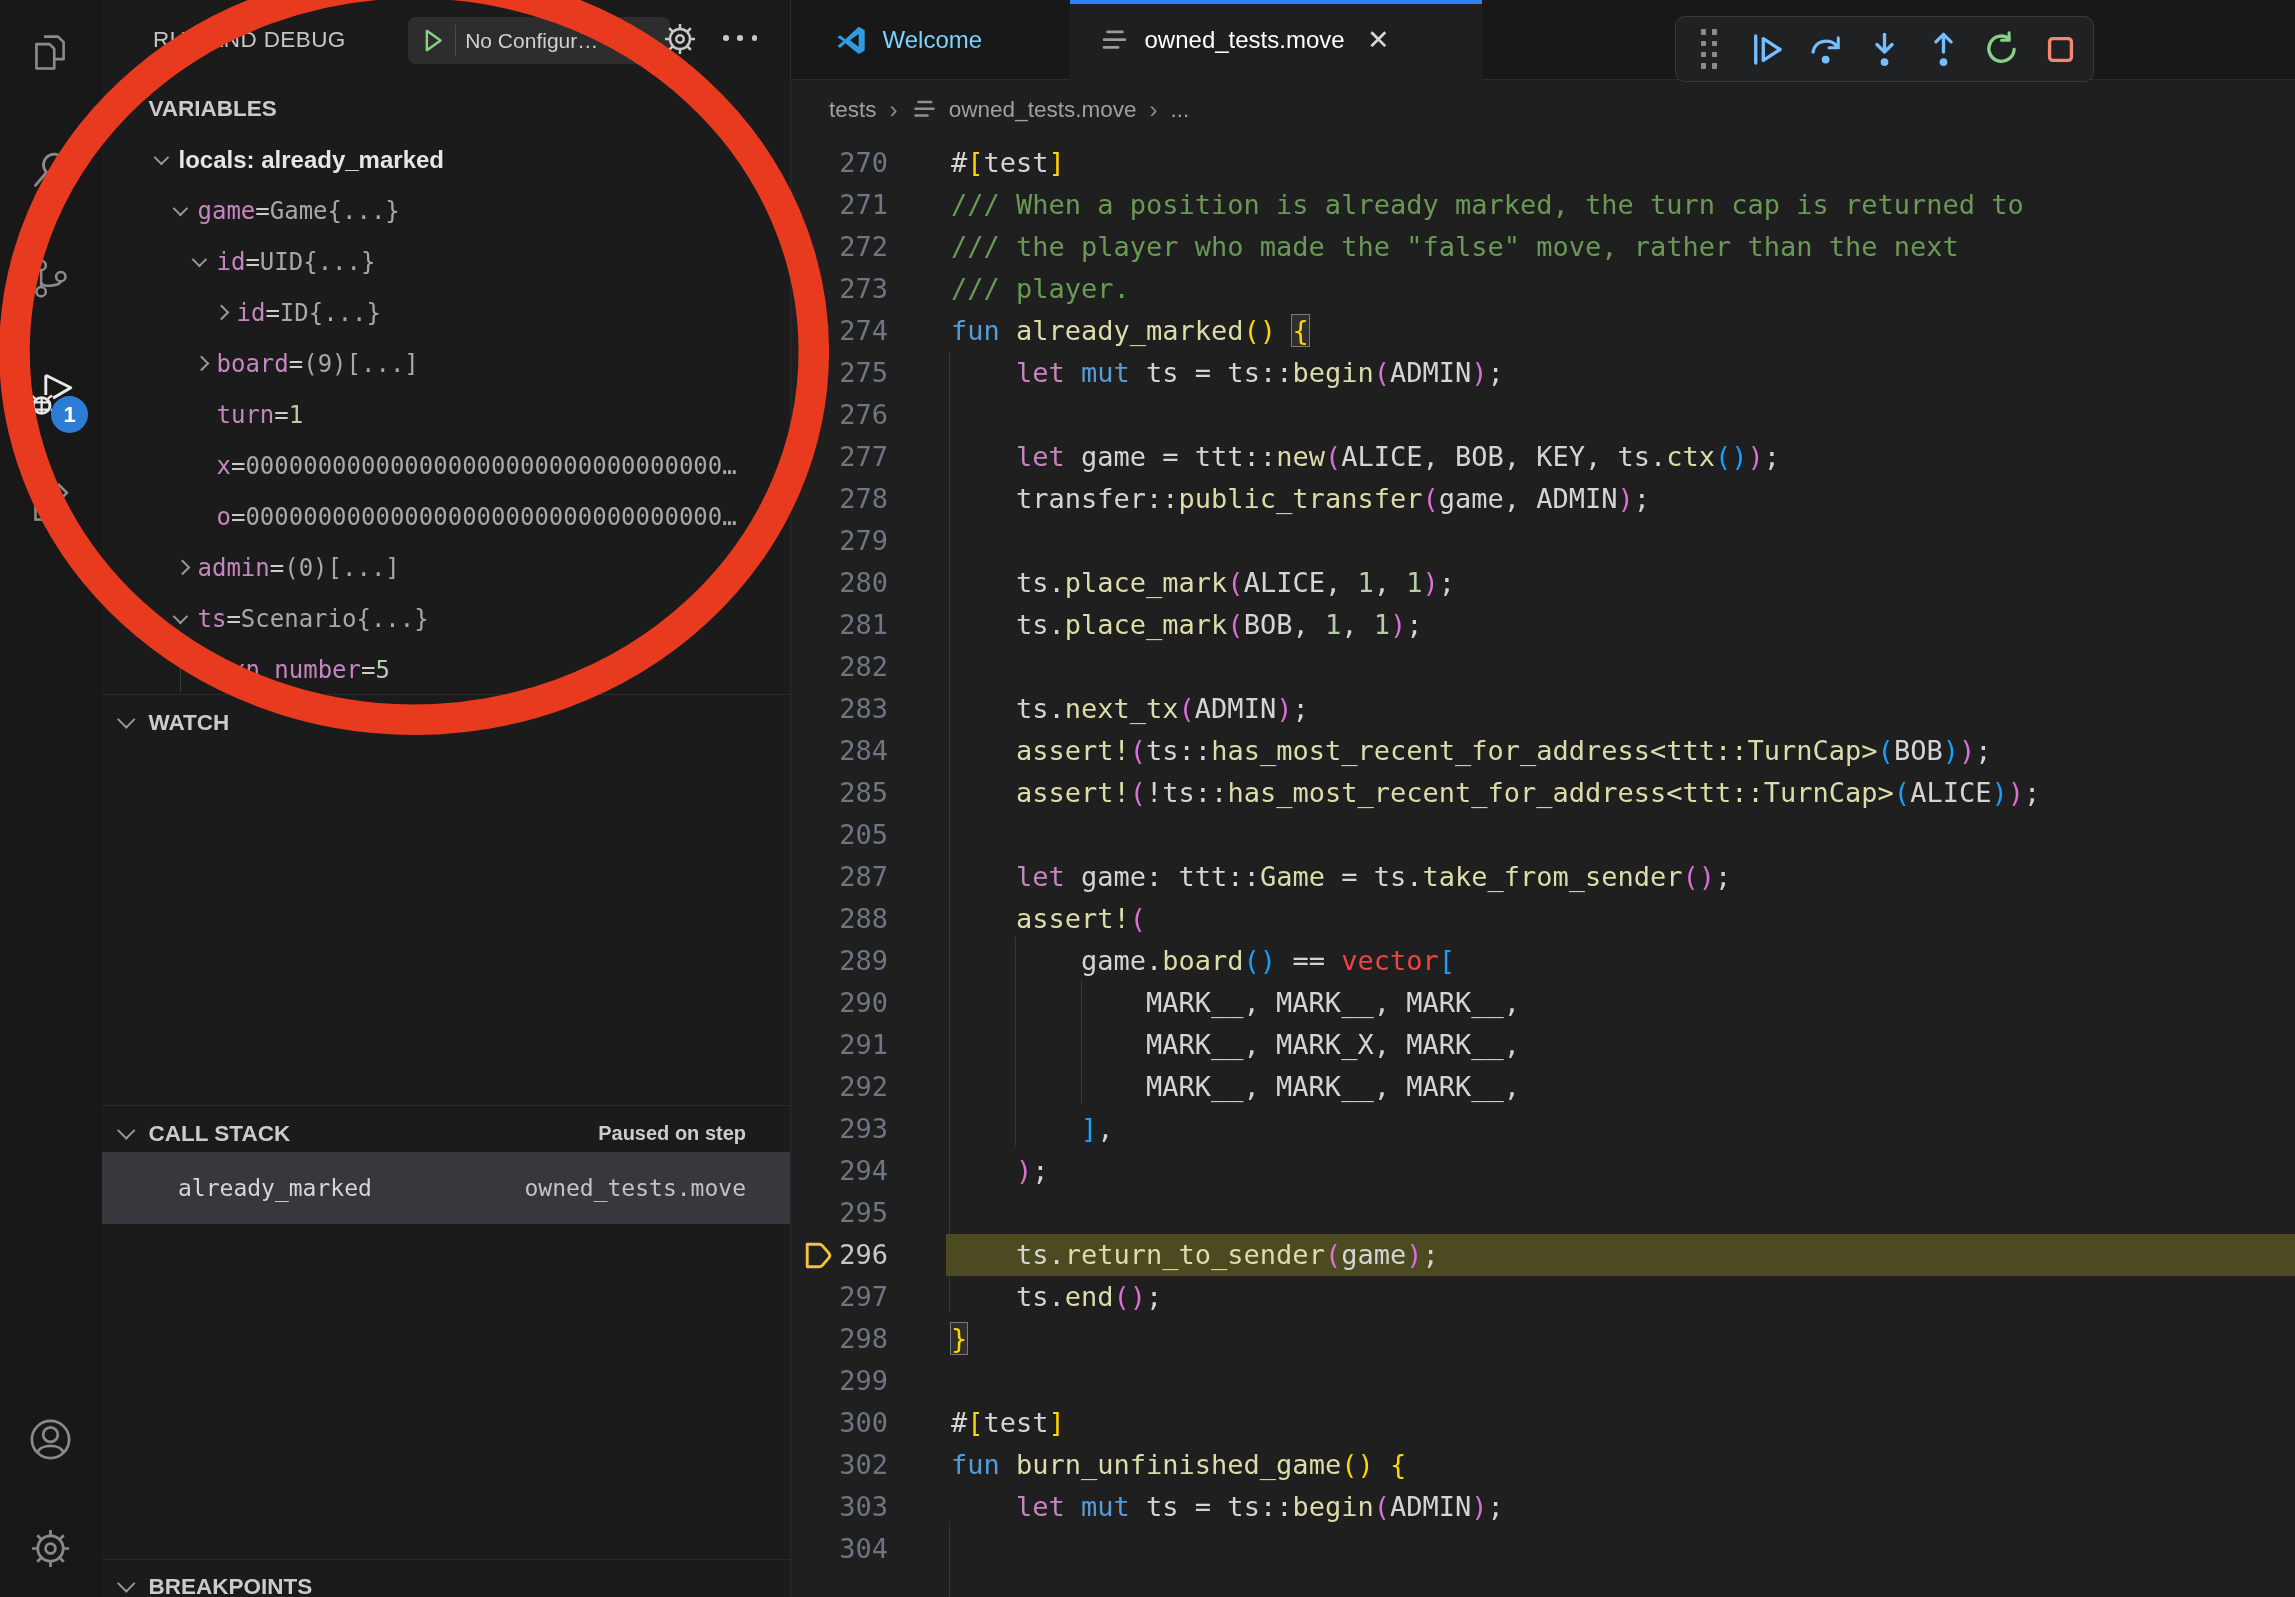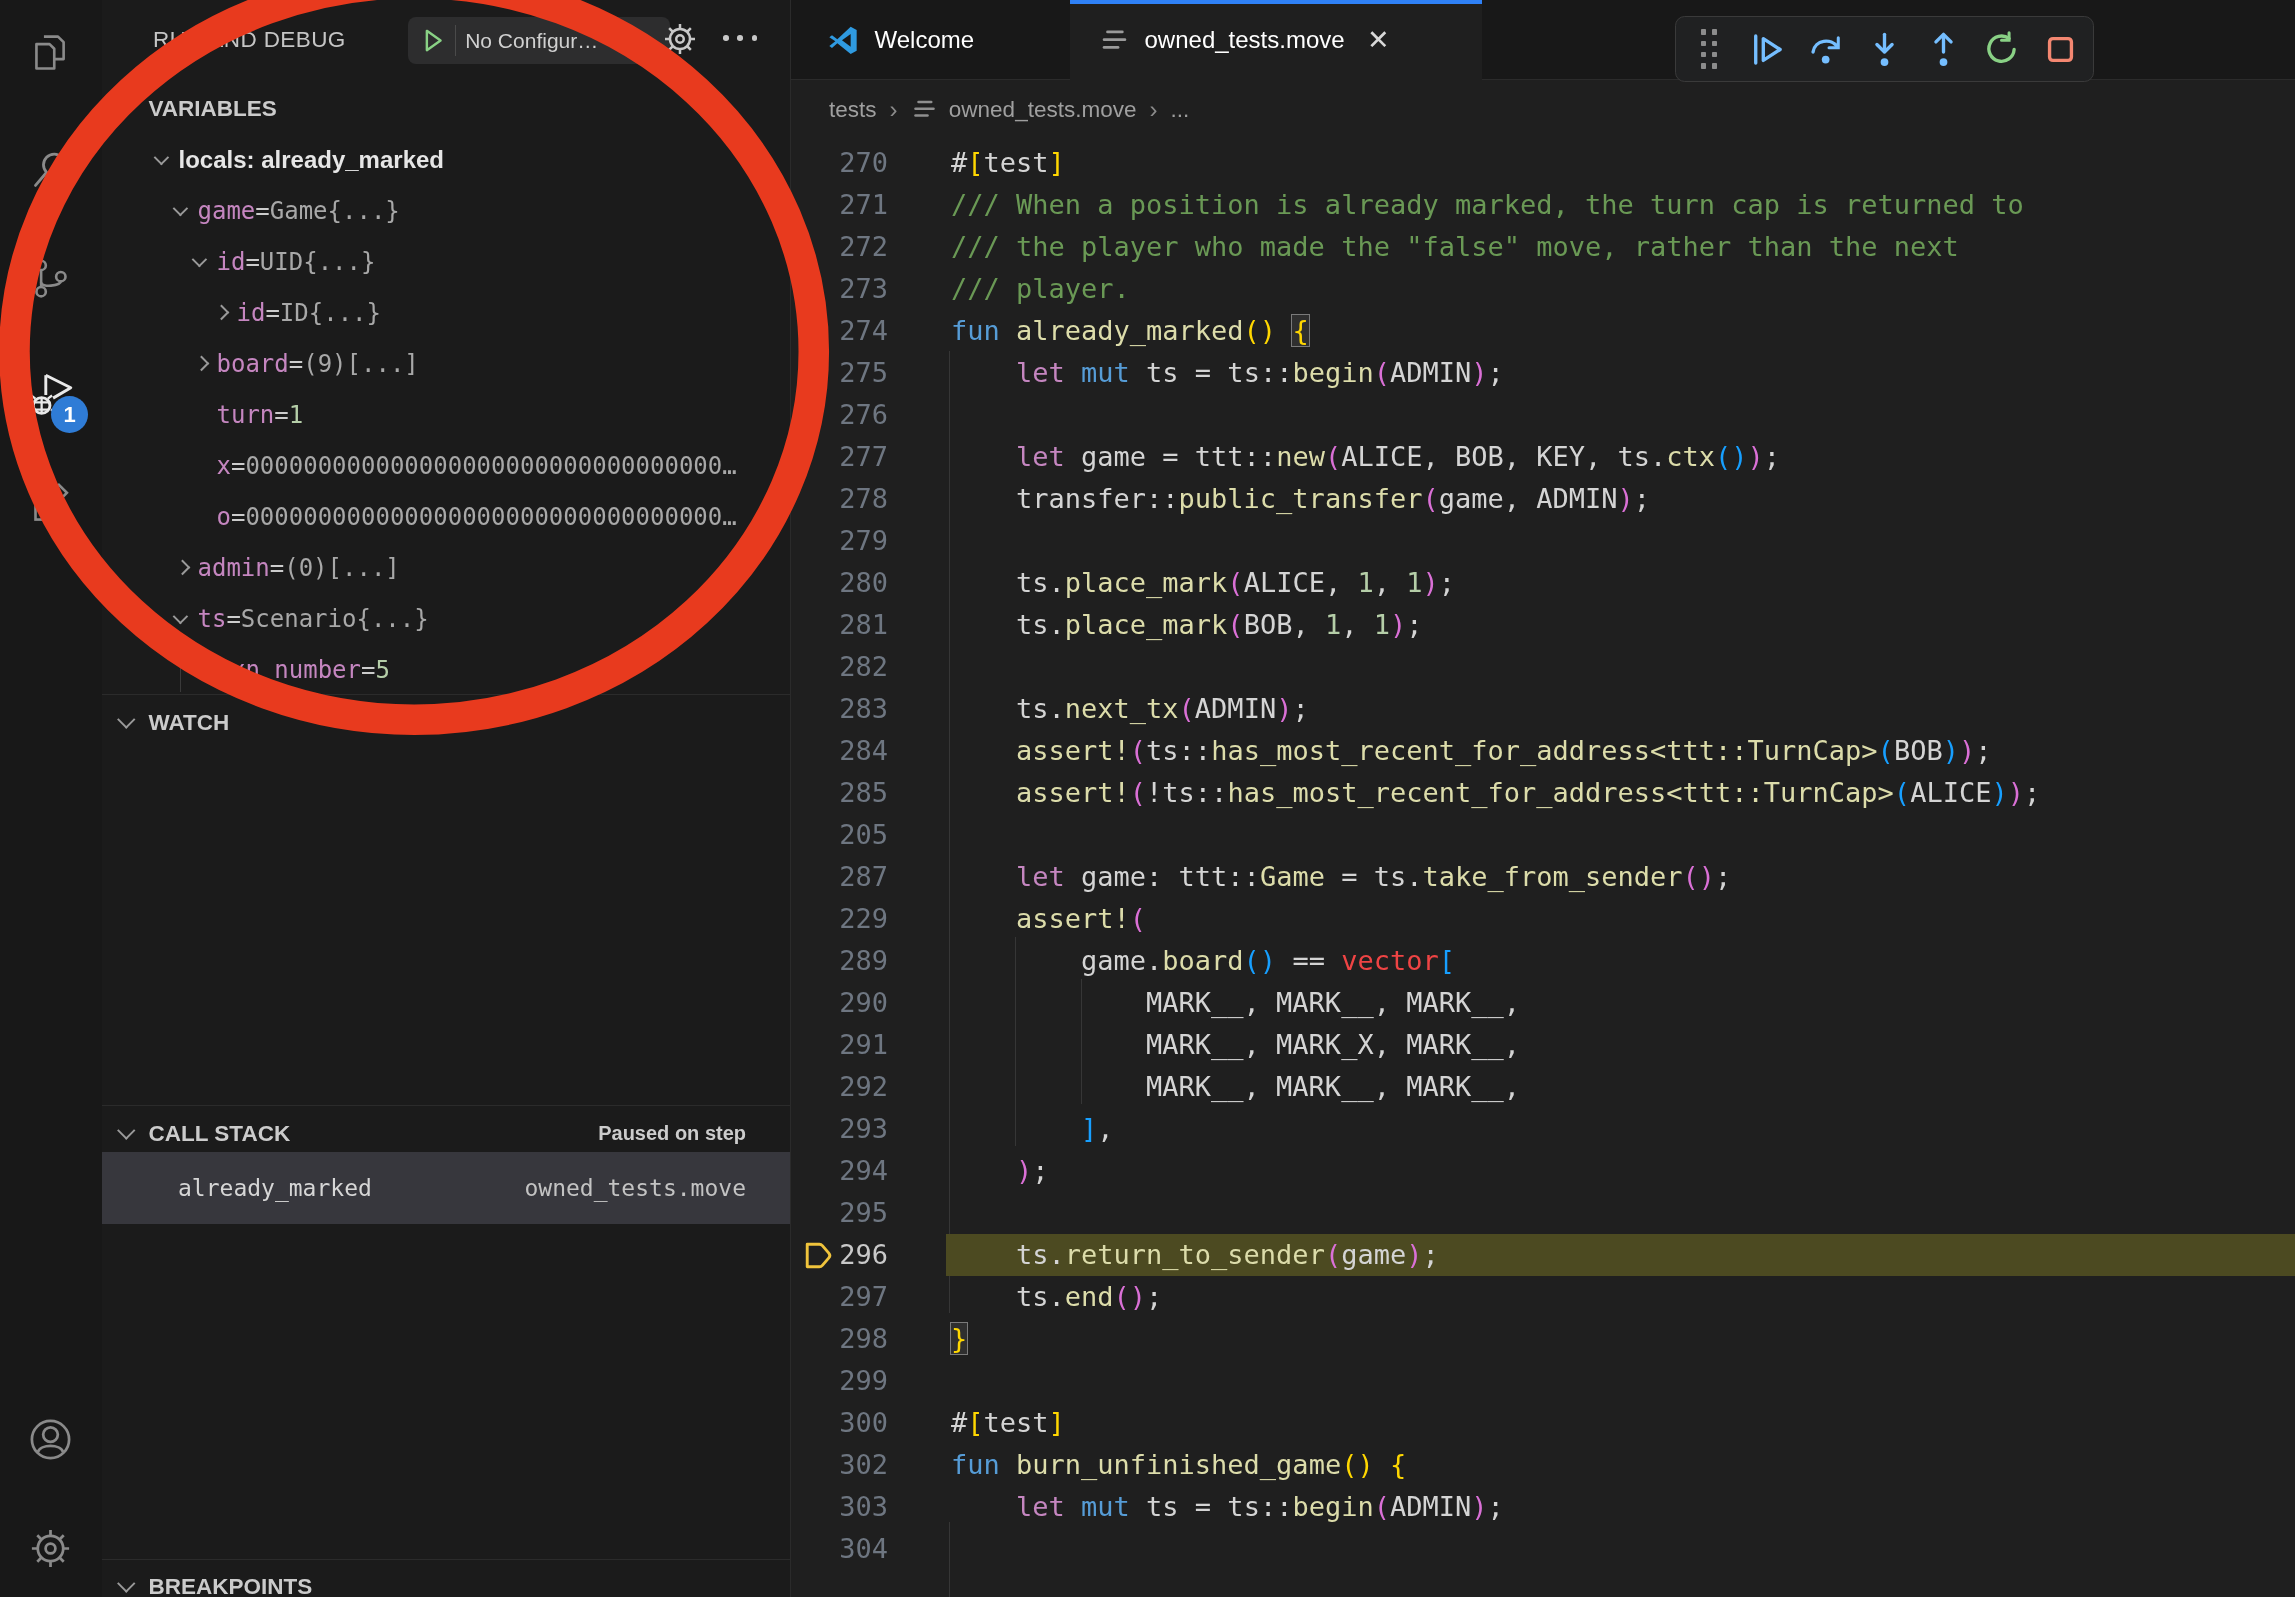--- a/index.html
+++ b/index.html
@@ -57,21 +57,21 @@
   .cs-row{position:absolute;left:0;top:1152px;width:100%;height:72px;background:#37373d;
           display:flex;align-items:center;font-family:"DejaVu Sans Mono",monospace;font-size:23px;}
   .cs-fn{margin-left:76px;color:#d6d6d6;}
   .cs-file{position:absolute;right:44px;color:#c3c3c3;}
 
   
   .editor{position:absolute;left:791px;top:0;width:1505px;height:100%;background:#1f1f1f;}
   .tabstrip{position:absolute;left:0;top:0;width:100%;height:80px;background:#181818;}
   .tabstrip::after{content:'';position:absolute;left:0;bottom:0;width:100%;height:0.8px;background:#2b2b2b;}
   .tab{position:absolute;top:0;height:80px;display:flex;align-items:center;font-size:24px;}
-  .tab.inactive{left:8px;width:278px;background:#181818;color:#ffffff;border-right:0.8px solid #272727;}
+  .tab.inactive{left:16px;width:278px;background:#181818;color:#7dd3fc;border-right:0.8px solid #272727;}
   .tab.active{left:279px;width:412px;background:#1f1f1f;color:#ffffff;z-index:2;}
   .tab.active::before{content:'';position:absolute;left:0;top:0;width:100%;height:4px;background:var(--accent,#2f81f7);}
   .tab .t-icon{margin:0 14.5px 0 29px;}
   .tab-close{margin-left:22.5px;color:#d8d8d8;font-size:27px;line-height:1;}
 
   .breadcrumb{position:absolute;left:0;top:80px;width:100%;height:59px;display:flex;align-items:center;
               font-size:22.5px;color:#9f9f9f;background:#1f1f1f;}
   .breadcrumb .bc-sep{margin:0 13px;color:#8a8a8a;font-size:24px;}
   .breadcrumb .bc-first{margin-left:38px;}
 
@@ -331,21 +331,21 @@
         <div class="crow"><span class="ln">278</span><pre class="lc"><span class="tok-w">    transfer::</span><span class="tok-fn">public_transfer</span><span class="tok-b2">(</span><span class="tok-w">game, ADMIN</span><span class="tok-b2">)</span><span class="tok-w">;</span></pre></div>
         <div class="crow"><span class="ln">279</span><pre class="lc"></pre></div>
         <div class="crow"><span class="ln">280</span><pre class="lc"><span class="tok-w">    ts.</span><span class="tok-fn">place_mark</span><span class="tok-b2">(</span><span class="tok-w">ALICE, </span><span class="tok-nm">1</span><span class="tok-w">, </span><span class="tok-nm">1</span><span class="tok-b2">)</span><span class="tok-w">;</span></pre></div>
         <div class="crow"><span class="ln">281</span><pre class="lc"><span class="tok-w">    ts.</span><span class="tok-fn">place_mark</span><span class="tok-b2">(</span><span class="tok-w">BOB, </span><span class="tok-nm">1</span><span class="tok-w">, </span><span class="tok-nm">1</span><span class="tok-b2">)</span><span class="tok-w">;</span></pre></div>
         <div class="crow"><span class="ln">282</span><pre class="lc"></pre></div>
         <div class="crow"><span class="ln">283</span><pre class="lc"><span class="tok-w">    ts.</span><span class="tok-fn">next_tx</span><span class="tok-b2">(</span><span class="tok-w">ADMIN</span><span class="tok-b2">)</span><span class="tok-w">;</span></pre></div>
         <div class="crow"><span class="ln">284</span><pre class="lc"><span class="tok-w">    </span><span class="tok-fn">assert!</span><span class="tok-b2">(</span><span class="tok-w">ts::</span><span class="tok-fn">has_most_recent_for_address&lt;ttt::TurnCap&gt;</span><span class="tok-b3">(</span><span class="tok-w">BOB</span><span class="tok-b3">)</span><span class="tok-b2">)</span><span class="tok-w">;</span></pre></div>
         <div class="crow"><span class="ln">285</span><pre class="lc"><span class="tok-w">    </span><span class="tok-fn">assert!</span><span class="tok-b2">(</span><span class="tok-w">!ts::</span><span class="tok-fn">has_most_recent_for_address&lt;ttt::TurnCap&gt;</span><span class="tok-b3">(</span><span class="tok-w">ALICE</span><span class="tok-b3">)</span><span class="tok-b2">)</span><span class="tok-w">;</span></pre></div>
         <div class="crow"><span class="ln">205</span><pre class="lc"></pre></div>
         <div class="crow"><span class="ln">287</span><pre class="lc"><span class="tok-w">    </span><span class="tok-kw1">let </span><span class="tok-w">game: ttt::</span><span class="tok-fn">Game</span><span class="tok-w"> = ts.</span><span class="tok-fn">take_from_sender</span><span class="tok-b2">()</span><span class="tok-w">;</span></pre></div>
-        <div class="crow"><span class="ln">229</span><pre class="lc"><span class="tok-w">    </span><span class="tok-fn">assert!</span><span class="tok-b2">(</span></pre></div>
+        <div class="crow"><span class="ln">288</span><pre class="lc"><span class="tok-w">    </span><span class="tok-fn">assert!</span><span class="tok-b2">(</span></pre></div>
         <div class="crow"><span class="ln">289</span><pre class="lc"><span class="tok-w">        game.</span><span class="tok-fn">board</span><span class="tok-b3">()</span><span class="tok-w"> == </span><span class="tok-ty">vector</span><span class="tok-b3">[</span></pre></div>
         <div class="crow"><span class="ln">290</span><pre class="lc"><span class="tok-w">            MARK__, MARK__, MARK__,</span></pre></div>
         <div class="crow"><span class="ln">291</span><pre class="lc"><span class="tok-w">            MARK__, MARK_X, MARK__,</span></pre></div>
         <div class="crow"><span class="ln">292</span><pre class="lc"><span class="tok-w">            MARK__, MARK__, MARK__,</span></pre></div>
         <div class="crow"><span class="ln">293</span><pre class="lc"><span class="tok-w">        </span><span class="tok-b3">]</span><span class="tok-w">,</span></pre></div>
         <div class="crow"><span class="ln">294</span><pre class="lc"><span class="tok-w">    </span><span class="tok-b2">)</span><span class="tok-w">;</span></pre></div>
         <div class="crow"><span class="ln">295</span><pre class="lc"></pre></div>
         <div class="crow cur"><svg class="stepmark" width="29" height="29" viewBox="0 0 36 36">
             <path d="M4 4 h15 a5 5 0 0 1 3.8 1.7 l8 9.3 a4.6 4.6 0 0 1 0 6 l-8 9.3 a5 5 0 0 1 -3.8 1.7 h-15 z" fill="none" stroke="#f0c43c" stroke-width="3.6" stroke-linejoin="round"></path>
           </svg><span class="ln">296</span><pre class="lc"><span class="tok-w">    ts.</span><span class="tok-fn">return_to_sender</span><span class="tok-b2">(</span><span class="tok-w">game</span><span class="tok-b2">)</span><span class="tok-w">;</span></pre></div>

